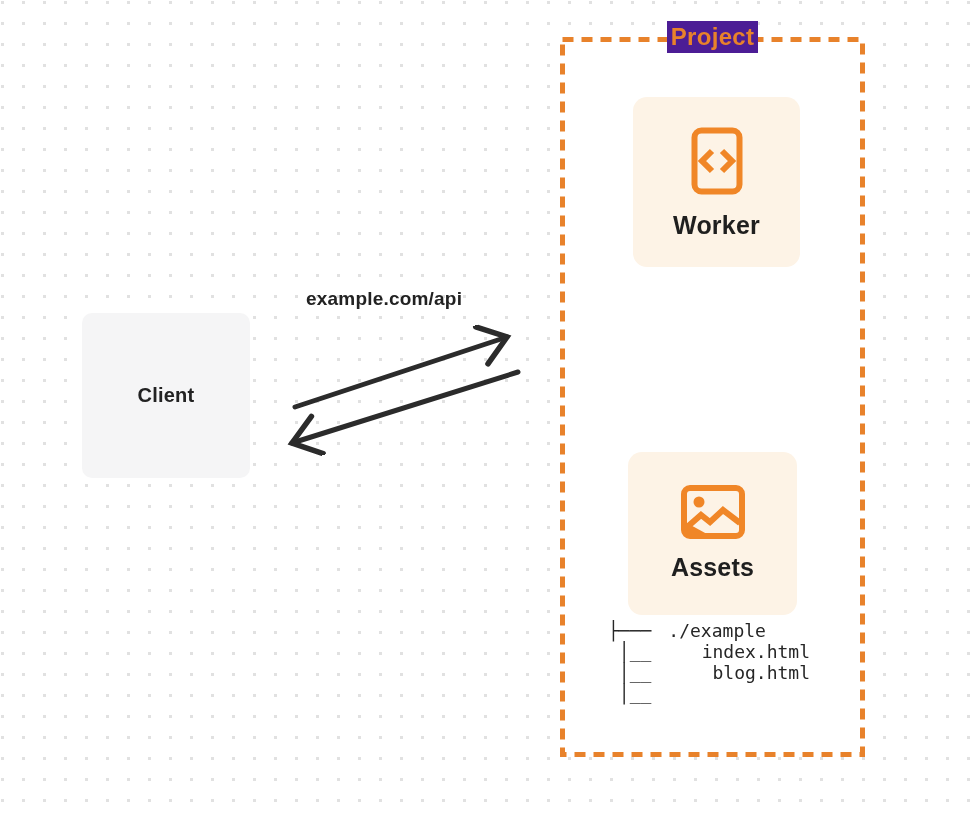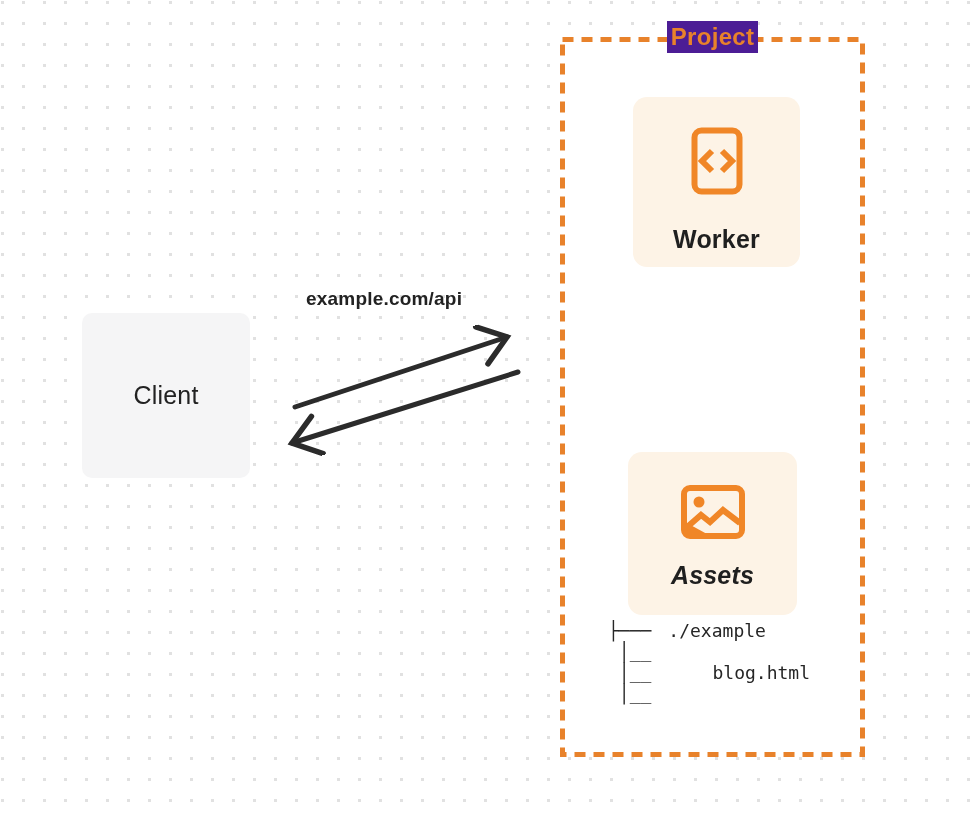--- a/index.html
+++ b/index.html
@@ -9,21 +9,21 @@
     background-color:#fff;
     background-image:radial-gradient(circle,var(--dot,#e1e1e1) 1.7px,rgba(0,0,0,0) 1.8px);
     background-size:21px 21px;background-position:13px 13px;
   }
   
   .client-box{
     position:absolute;left:82px;top:313px;width:168px;height:165px;
     background:var(--client_bg,#f5f5f6);border-radius:10px;
     display:flex;align-items:center;justify-content:center;
   }
-  .client-box .node-label{font-size:25px;font-weight:400;letter-spacing:.2px;}
+  .client-box .node-label{font-size:20px;font-weight:700;letter-spacing:.2px;}
   
   .request-label{
     position:absolute;left:306px;top:288px;
     font-size:19px;font-weight:700;letter-spacing:.2px;text-align:center;
   }
   
   .arrows{position:absolute;left:268px;top:315px;width:290px;height:150px;overflow:visible;}
   .arrows line{stroke:var(--arrow,#2b2b2b);stroke-width:5;stroke-linecap:round;}
   .arrows .head{fill:none;stroke:var(--arrow,#2b2b2b);stroke-linecap:round;stroke-linejoin:miter;}
   
@@ -39,24 +39,24 @@
     display:inline-block;background:#4c1d95;padding:0 4px;
     color:var(--accent,#e8822b);font-size:24px;font-weight:700;line-height:32px;letter-spacing:.3px;
   }
   
   .card{
     position:absolute;background:var(--card_bg,#fdf3e6);border-radius:14px;
     display:flex;flex-direction:column;align-items:center;justify-content:flex-start;
   }
   .card.worker{left:73px;top:60px;width:167px;height:170px;padding-top:0;}
   .card.worker .icon{margin-top:30px;}
-  .card.worker .card-label{margin-top:30px;}
+  .card.worker .card-label{margin-top:16px;}
   .card.assets{left:68px;top:415px;width:169px;height:163px;}
   .card.assets .icon{margin-top:33px;}
-  .card.assets .card-label{margin-top:22px;font-style:italic;}
+  .card.assets .card-label{margin-top:14px;}
   .card .card-label{font-size:25px;font-weight:700;letter-spacing:.2px;color:#1f1f1f;}
   .icon svg{display:block;}
   .icon .stroke{fill:none;stroke:var(--accent_strong,#f08627);stroke-linejoin:miter;}
   .icon .fill{fill:var(--accent_strong,#f08627);stroke:none;}
   
   .file-tree{
     position:absolute;left:48px;top:583px;width:202px;
     font-family:"DejaVu Sans Mono",monospace;font-size:18px;line-height:21px;color:#262626;
   }
   .tree-row{display:flex;}
@@ -116,20 +116,21 @@
       <span class="card-label">Assets</span>
     </div>
 
     <div class="file-tree">
       <div class="tree-row first">
         <span class="tree-prefix">├───</span>
         <span class="tree-name">./example</span>
       </div>
       <div class="tree-row">
         <span class="tree-prefix"> │__</span>
+        <span class="tree-name">index.html</span>
       </div>
       <div class="tree-row">
         <span class="tree-prefix"> │__</span>
         <span class="tree-name">blog.html</span>
       </div>
       <div class="tree-row">
         <span class="tree-prefix"> │__</span>
       </div>
     </div>
   </div>

